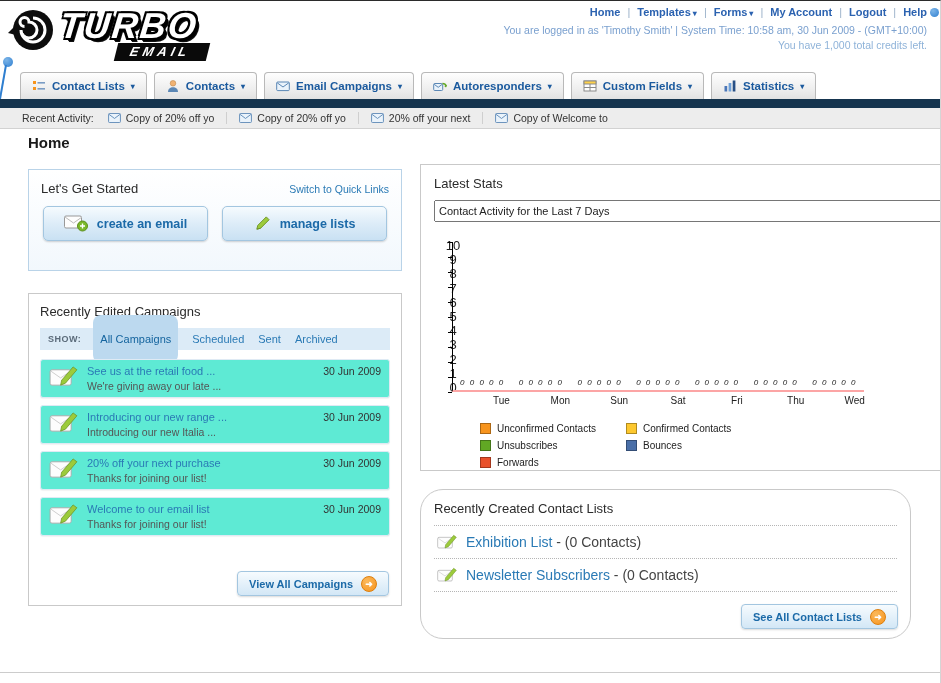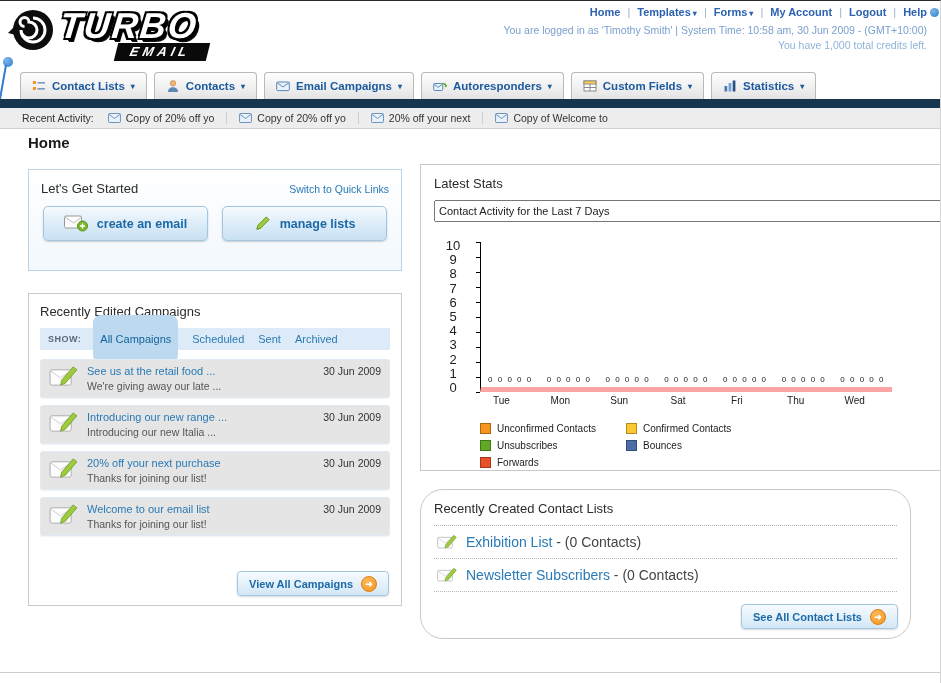--- a/index.html
+++ b/index.html
@@ -75,21 +75,21 @@
 
   
   #campaigns { left:28px; top:292px; width:374px; height:313px; padding:10px 11px; }
   .filters-bar { margin-top:9px; background:#dcebf7; height:22px; display:flex; align-items:center;
                  padding:0 8px; gap:12px; }
   .show-label { font-size:9px; font-weight:bold; color:#5b6b7a; letter-spacing:.5px; }
   .filter { color:#2a7ab5; font-size:11px; cursor:pointer; }
   .filter.active { background:#bcd9ef; color:#14649e; padding:18px 7px; border-radius:8px; }
   .rows { margin-top:9px; display:flex; flex-direction:column; gap:7px; }
   .row { border:1px solid #dfeaf4; border-radius:3px; display:flex; align-items:flex-start;
-         padding:5px 8px; gap:9px; background:#e5e5e5; box-shadow:0 1px 1px rgba(0,0,0,.05); cursor:pointer; }
+         padding:5px 8px; gap:9px; background:#5eead4; box-shadow:0 1px 1px rgba(0,0,0,.05); cursor:pointer; }
   .row-text { flex:1; }
   .row-title { color:#2a7ab5; font-size:11px; cursor:pointer; }
   .row-sub { color:#555; font-size:10.5px; margin-top:3px; }
   .row-date { font-size:10.5px; color:#333; white-space:nowrap; }
   .panel-btn { position:absolute; right:12px; bottom:9px; height:25px; padding:0 11px;
                display:inline-flex; align-items:center; gap:8px; border:1px solid #a3c6e0;
                border-radius:4px; background:linear-gradient(#f6fbfe,#d3e7f6);
                color:#1c6aa8; font-weight:bold; font-size:11px; cursor:pointer;
                box-shadow:0 1px 2px rgba(0,0,0,.15); }
   .arrow-circle { width:16px; height:16px; border-radius:50%; display:inline-flex; align-items:center;
@@ -97,22 +97,22 @@
                   border:1px solid #dd7f0d; color:#fff; font-size:9px; }
 
   
   #stats { left:420px; top:163px; width:557px; height:307px; padding:11px 13px; }
   .stats-select { width:100%; height:22px; margin-top:9px; font-size:11px; color:#222;
                   font-family:"Liberation Sans", sans-serif; }
   .chart { position:relative; margin:20px 0 6px 6px; }
   .yaxis { position:absolute; left:0; top:0; width:26px; height:150px; display:flex;
            flex-direction:column; justify-content:space-between; }
   .ytick { font-size:13px; color:#222; text-align:center; height:8px; line-height:8px; }
-  .plot { margin-left:40px; width:412px; height:150px; border-left:1px solid #000;
-          border-bottom:5px solid #fca5a5; position:relative; }
+  .plot { margin-left:12px; width:412px; height:150px; border-left:1px solid #000;
+          border-bottom:2px solid #fca5a5; position:relative;font-style:italic; }
   .plot::before { content:""; position:absolute; left:-5px; top:0; width:4px; height:151px;
                   background:repeating-linear-gradient(#000 0 1px, transparent 1px 15px); }
   .groups { display:flex; height:100%; align-items:flex-end; }
   .day-group { flex:1; text-align:center; padding-bottom:3px; }
   .zeros { font-size:8px; letter-spacing:1.5px; color:#222; }
   .xlabels { margin-left:32px; width:412px; display:flex; margin-top:3px; }
   .xlab { flex:1; text-align:center; font-size:10px; color:#222; }
   .legend { margin:14px 0 0 40px; width:430px; display:flex; flex-wrap:wrap; }
   .legend-item { display:flex; align-items:center; width:146px; margin:3px 0; }
   .legend-sq { width:11px; height:11px; margin-right:6px; border:1px solid rgba(0,0,0,.3); }

